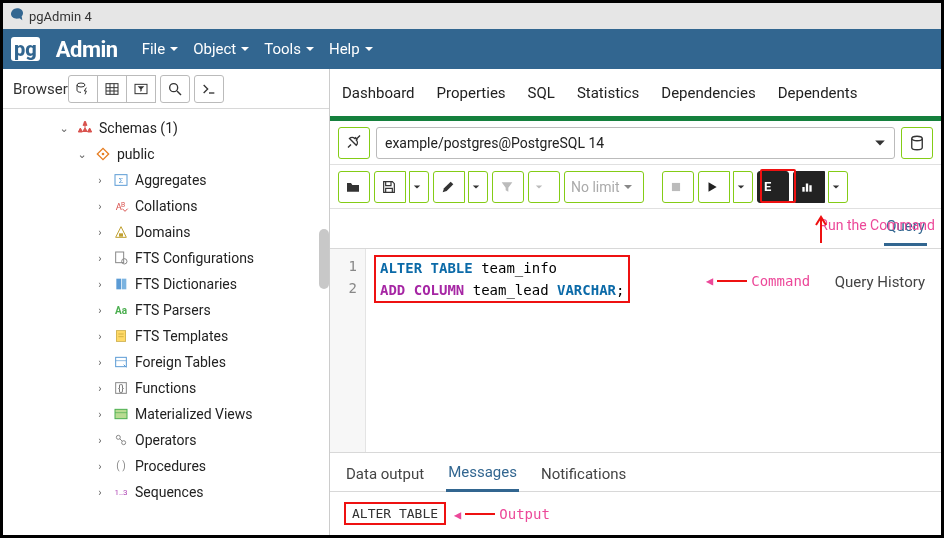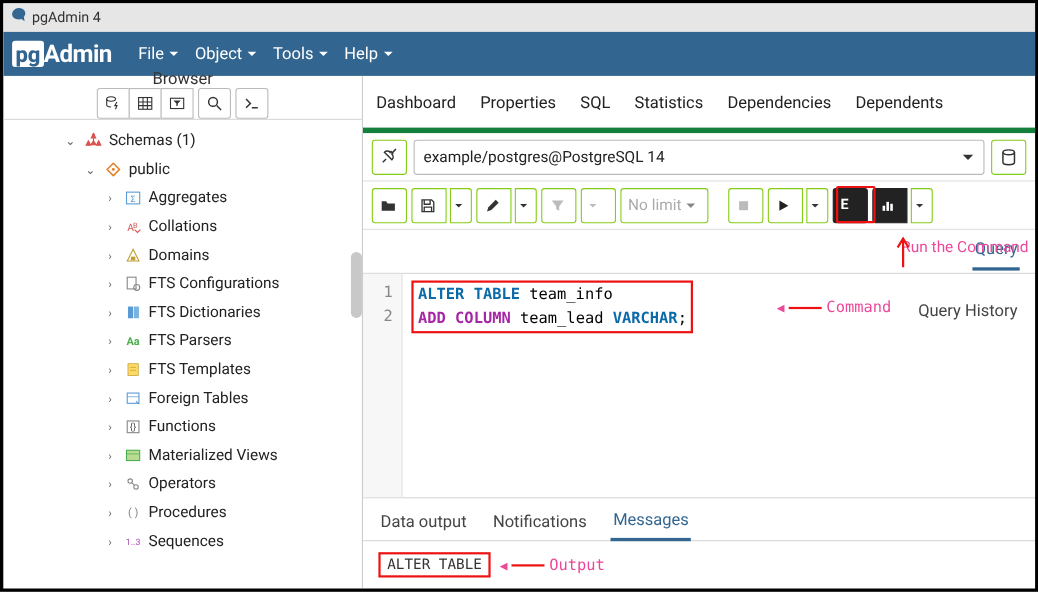--- a/index.html
+++ b/index.html
@@ -30,21 +30,21 @@
     align-items: center;
     padding: 0 8px;
     color: #fff;
     gap: 14px;
   }
   .logo {
     display: flex;
     align-items: center;
     font-weight: bold;
     font-size: 22px;
-    gap: 0;
+    gap: 16px;
     margin-right: 10px;
   }
   .logo .pg {
     background: #fff;
     color: #326690;
     padding: 0 3px;
     border-radius: 3px;
     font-weight: 800;
     font-size: 20px;
   }
@@ -67,22 +67,21 @@
     display: flex;
     flex-direction: column;
     position: relative;
   }
   .browser-header {
     height: 40px;
     display: flex;
     align-items: center;
     padding: 0 10px;
     border-bottom: 1px solid #d8d8d8;
-    justify-content: flex-end;
-    flex-direction: column;
+    justify-content: flex-start;
   }
   .browser-title { font-size: 15px; color: #333; }
   .browser-toolbar {
     display: flex;
     gap: 0;
   }
   .icon-btn {
     width: 30px;
     height: 28px;
     border: 1px solid #bbb;
@@ -669,22 +668,22 @@
         <span>Run the Command</span>
       </div>
       <svg style="position:absolute; right:100px; top:-36px; pointer-events:none" width="40" height="34">
         <line x1="20" y1="30" x2="20" y2="6" stroke="#e11" stroke-width="2"></line>
         <path d="M15 12 L20 4 L25 12" fill="none" stroke="#e11" stroke-width="2"></path>
       </svg>
     </div>
 
     <div class="output-tabs">
       <div class="qtab">Data output</div>
+      <div class="qtab active">Messages</div>
       <div class="qtab">Notifications</div>
-      <div class="qtab active">Messages</div>
     </div>
 
     <div class="output-panel" style="position:relative">
       <div style="display:flex;align-items:center;gap:8px">
         <span class="out-box">ALTER TABLE</span>
         <div class="annot" style="position:static">
           <span class="arrow-l"></span>
             <span class="line"></span>
           <span>Output</span>
         </div>

